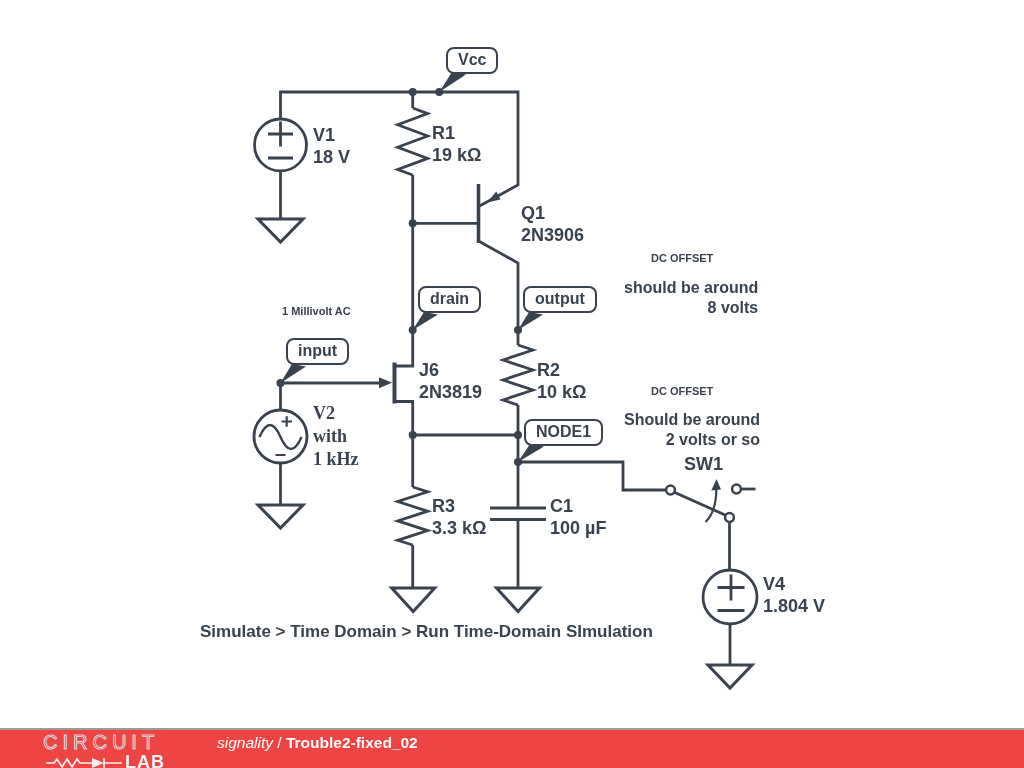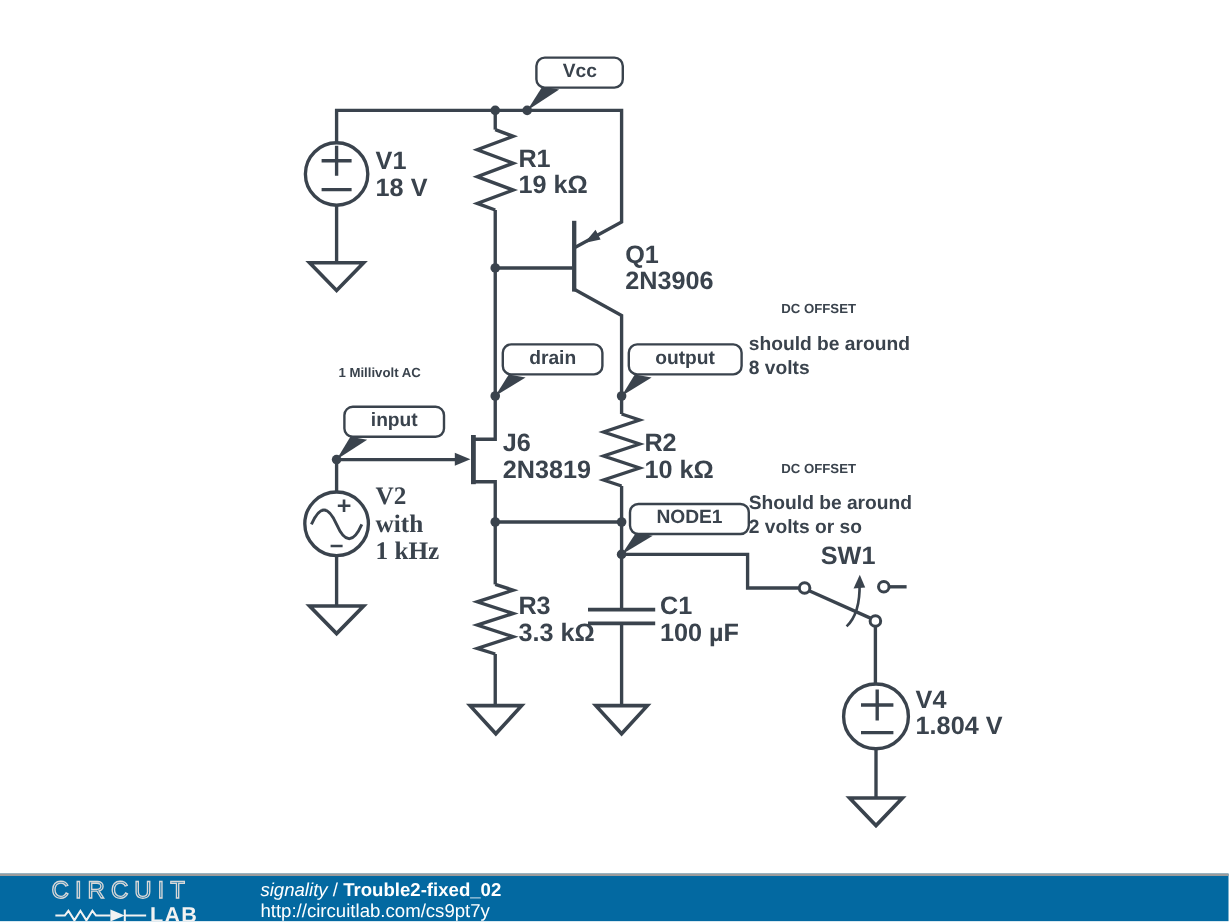--- a/index.html
+++ b/index.html
@@ -1,35 +1,35 @@
 <!DOCTYPE html>
 <html><head>
 <meta charset="utf-8">
 <style>
   html,body{margin:0;padding:0;background:#fff;}
   #stage{position:relative;width:1024px;height:768px;background:#ffffff;overflow:hidden;
          font-family:"Liberation Sans",sans-serif;}
   #schem{position:absolute;left:0;top:0;}
-  .lbl{position:absolute;font-weight:bold;font-size:21px;line-height:22px;color:#3a434d;white-space:nowrap;}
+  .lbl{position:absolute;font-weight:bold;font-size:18px;line-height:22px;color:#3a434d;white-space:nowrap;}
   .lbl3{line-height:23px;font-family:Liberation Serif, serif;}
   .note-title{position:absolute;font-weight:bold;font-size:11px;color:#3a434d;white-space:nowrap;}
-  .note-body{position:absolute;font-weight:bold;font-size:16px;line-height:20px;color:#3a434d;white-space:nowrap;}
+  .note-body{position:absolute;font-weight:bold;font-size:16px;line-height:20px;color:#3a434d;white-space:nowrap;text-align:right;}
   .instr{position:absolute;font-weight:bold;font-size:17px;line-height:21px;color:#3a434d;white-space:nowrap;}
   .bubble{position:absolute;background:#fff;border:2.5px solid #3a434d;border-radius:8px;
-          font-weight:bold;font-size:16px;line-height:18px;color:#3a434d;padding:2px 21px 3px;white-space:nowrap;}
-  .footer{position:absolute;left:0;top:728px;width:1024px;height:40px;background:#0369a1;
+          font-weight:bold;font-size:16px;line-height:18px;color:#3a434d;padding:2px 10px 3px;white-space:nowrap;}
+  .footer{position:absolute;left:0;top:728px;width:1024px;height:40px;background:#ef4444;
           border-top:2px solid #9b9b9b;box-sizing:border-box;}
   .logo-top{position:absolute;left:43px;top:1px;font-size:20px;letter-spacing:5px;color:#dcdcdc;
             font-weight:normal;}
   @supports (-webkit-text-stroke: 1px #fff){
     .logo-top{color:transparent;-webkit-text-stroke:1.1px #d8d8d8;}
   }
   .logo-row{position:absolute;left:46px;top:22px;display:flex;align-items:center;gap:3px;}
   .logo-lab{font-weight:bold;font-size:18px;color:#f2f2f2;letter-spacing:1px;}
-  .meta{position:absolute;left:217px;top:4px;color:#fff;font-size:15.5px;line-height:17px;white-space:nowrap;}
+  .meta{position:absolute;left:217px;top:4px;color:#fff;font-size:15.5px;line-height:17px;white-space:nowrap;text-align:right;}
   .meta .author{font-style:italic;}
   .meta .title{font-weight:bold;}
 </style>
 </head>
 <body>
 
 <div id="stage">
 
   <svg id="schem" width="1024" height="728" viewBox="0 0 1024 728" fill="none" stroke="#3a434d" stroke-width="2.8" stroke-linejoin="miter" stroke-linecap="butt">
 
@@ -188,35 +188,35 @@
     <div>8 volts</div>
   </div>
 
   <div class="note-title" style="left:651px;top:385px">DC OFFSET</div>
   <div class="note-body" style="left:624px;top:410px">
     <div>Should be around</div>
     <div>2 volts or so</div>
   </div>
 
   <div class="instr" style="left:200px;top:621px">
+    <div>Simulate &gt; Time Domain &gt; Run Time-Domain SImulation</div>
   </div>
 
   <div class="footer">
     <div class="logo-top">CIRCUIT</div>
     <div class="logo-row">
       <svg width="76" height="12" viewBox="0 0 76 12" fill="none" stroke="#f2f2f2" stroke-width="1.7">
         <path d="M0,6 H8 L11,2 L16,10 L21,2 L26,10 L31,2 L34,6 H46"></path>
         <polygon points="46,1 46,11 58,6" fill="#f2f2f2" stroke="none"></polygon>
         <path d="M58,1 V11 M58,6 H76"></path>
       </svg>
       <span class="logo-lab">LAB</span>
     </div>
     <div class="meta">
       <div>
         <span class="author">signality</span>
         <span>/</span>
         <span class="title">Trouble2-fixed_02</span>
       </div>
-      <div>http://circuitlab.com/cs9pt7y</div>
     </div>
   </div>
 
 </div>
 
 </body></html>

